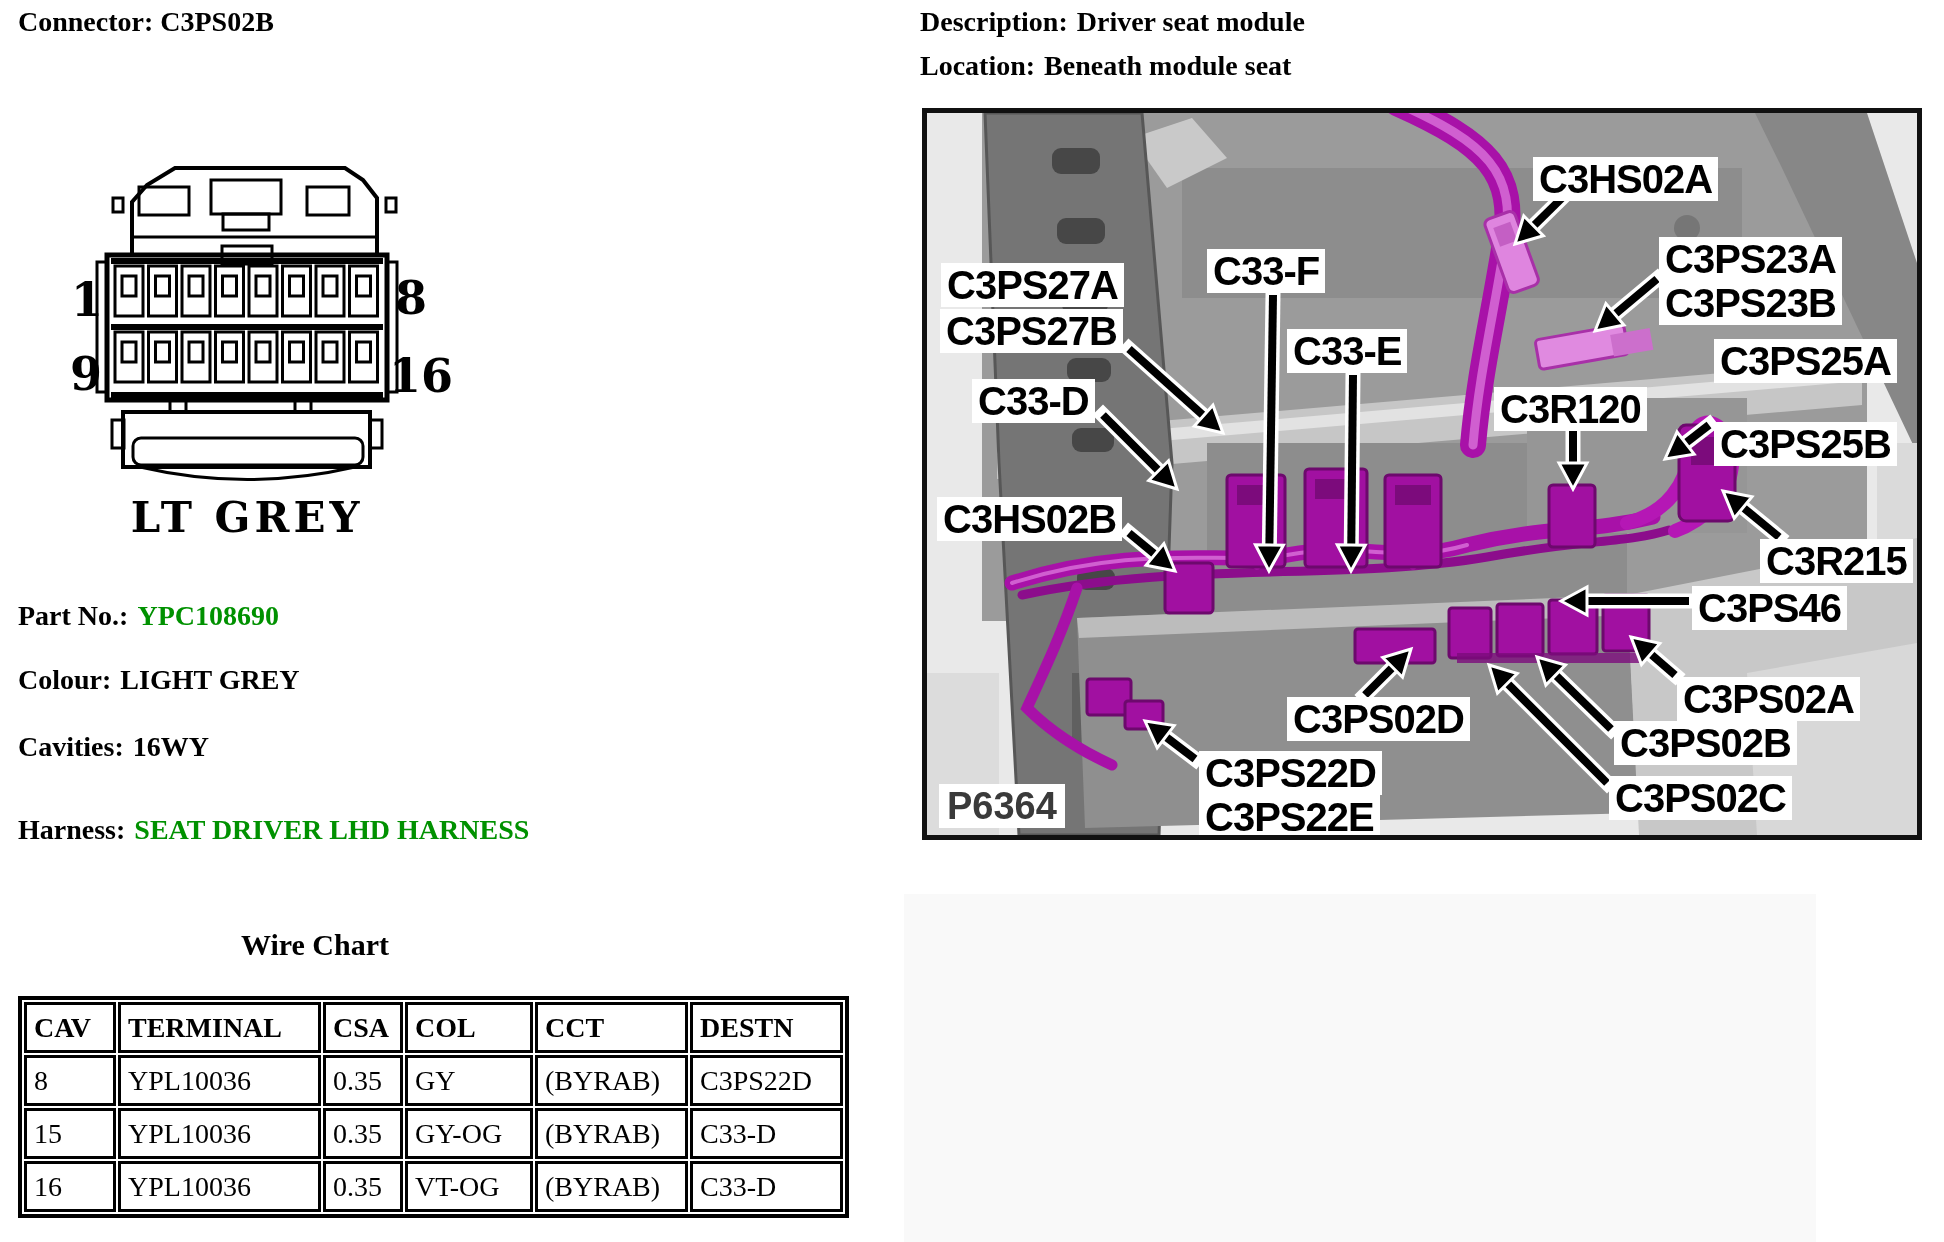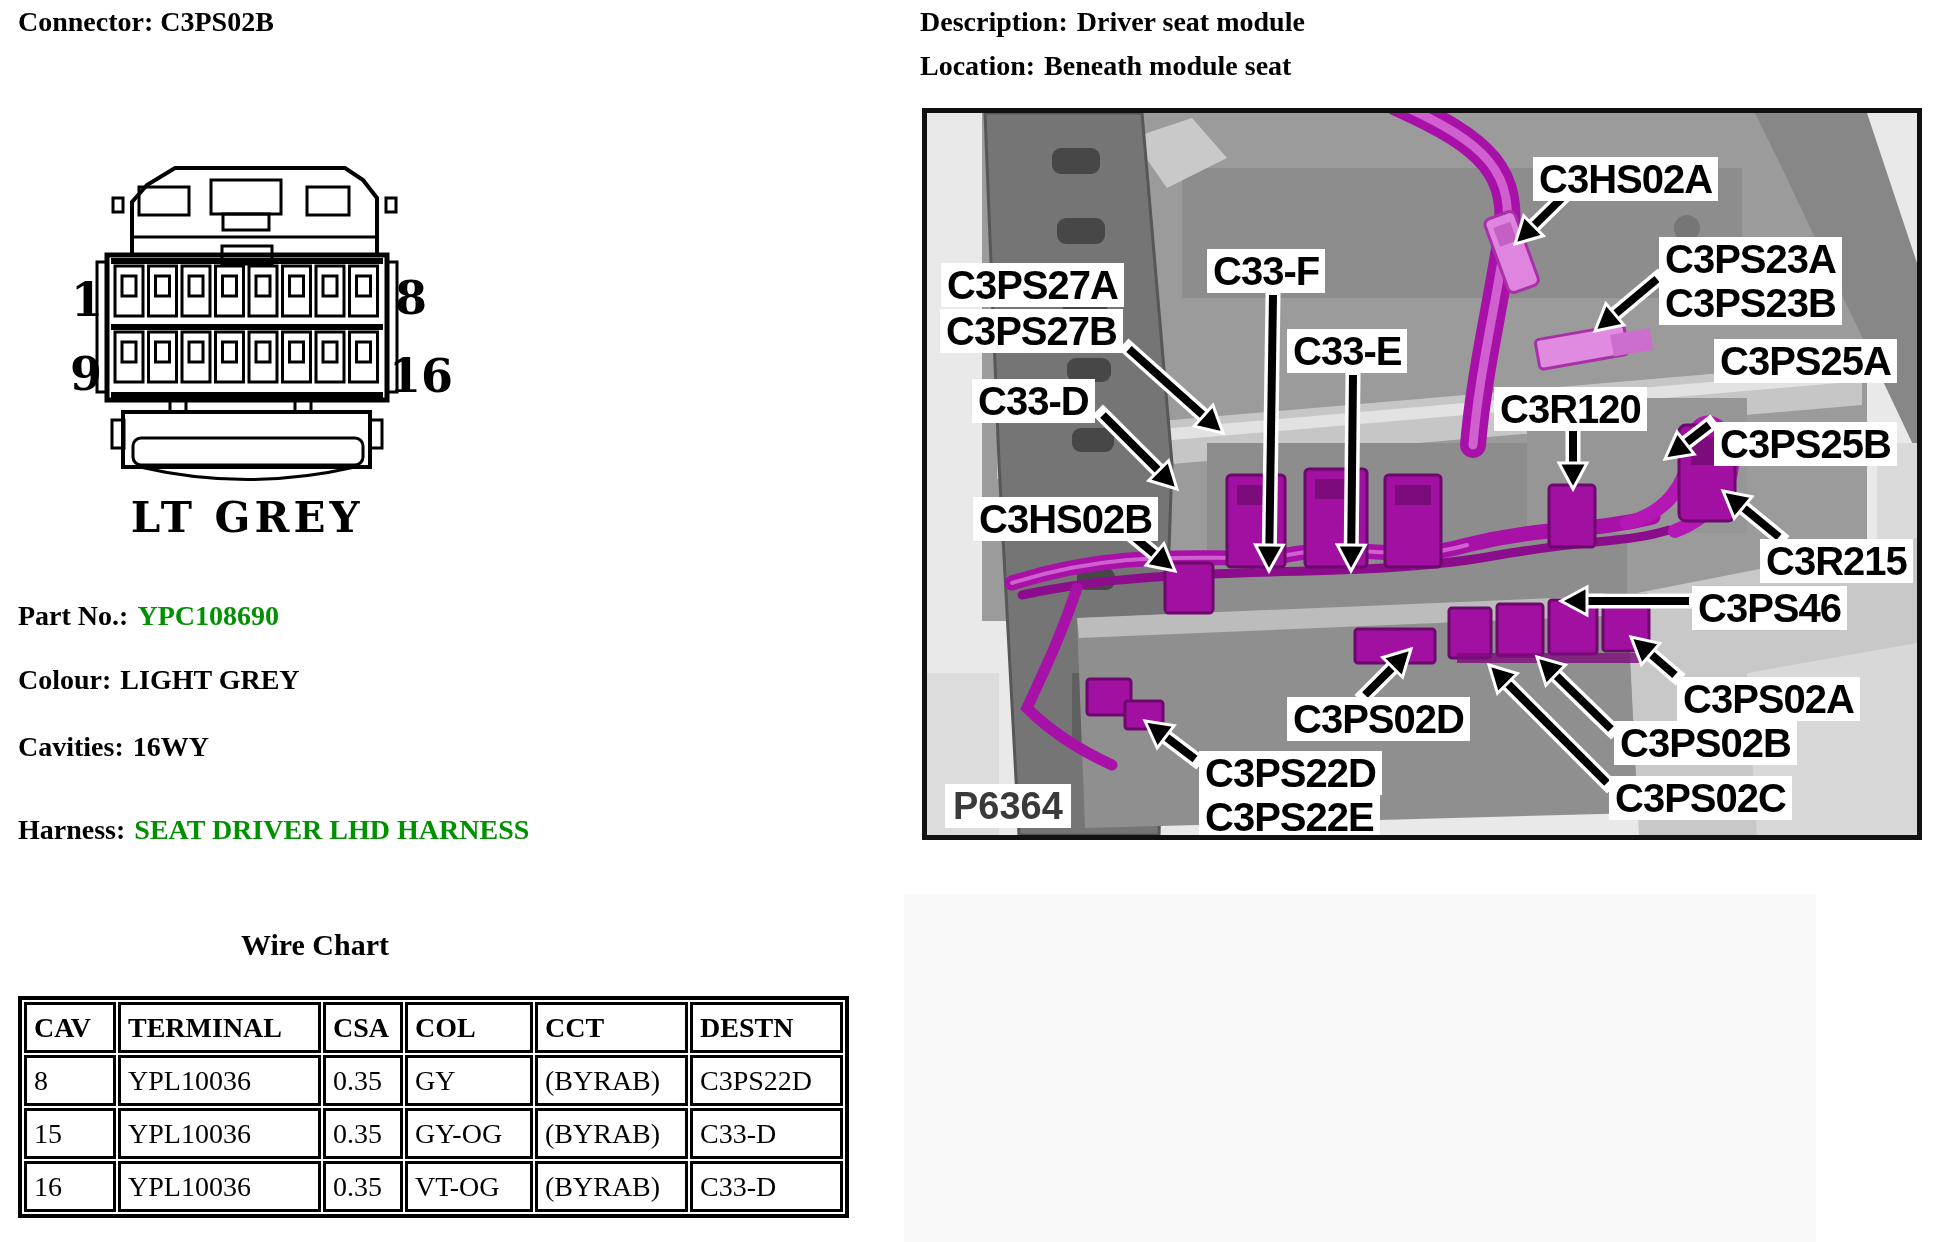--- a/index.html
+++ b/index.html
@@ -289,25 +289,25 @@
   <div class="plabel" style="left:13px;top:196px;">C3PS27B</div>
   <div class="plabel" style="left:45px;top:266px;">C33-D</div>
   <div class="plabel" style="left:280px;top:136px;">C33-F</div>
   <div class="plabel" style="left:360px;top:216px;">C33-E</div>
   <div class="plabel" style="left:560px;top:44px;margin-left:46px;">C3HS02A</div>
   <div class="plabel" style="left:732px;top:124px;">C3PS23A</div>
   <div class="plabel" style="left:732px;top:168px;">C3PS23B</div>
   <div class="plabel" style="left:787px;top:226px;">C3PS25A</div>
   <div class="plabel" style="left:787px;top:273px;margin-top:36px;">C3PS25B</div>
   <div class="plabel" style="left:567px;top:274px;">C3R120</div>
-  <div class="plabel" style="left:10px;top:384px;margin-left:36px;">C3HS02B</div>
+  <div class="plabel" style="left:10px;top:384px;">C3HS02B</div>
   <div class="plabel" style="left:822px;top:426px;margin-left:11px;">C3R215</div>
   <div class="plabel" style="left:765px;top:473px;">C3PS46</div>
   <div class="plabel" style="left:750px;top:564px;">C3PS02A</div>
   <div class="plabel" style="left:687px;top:608px;">C3PS02B</div>
   <div class="plabel" style="left:682px;top:663px;">C3PS02C</div>
   <div class="plabel" style="left:360px;top:584px;">C3PS02D</div>
   <div class="plabel" style="left:272px;top:638px;">C3PS22D</div>
   <div class="plabel" style="left:272px;top:682px;">C3PS22E</div>
-  <div class="pref" style="left:18px;top:671px;text-align:center;">P6364</div>
+  <div class="pref" style="left:12px;top:671px;text-align:center;">P6364</div>
 </div>
 
 <div class="greybox"></div>
 
 </body></html>

